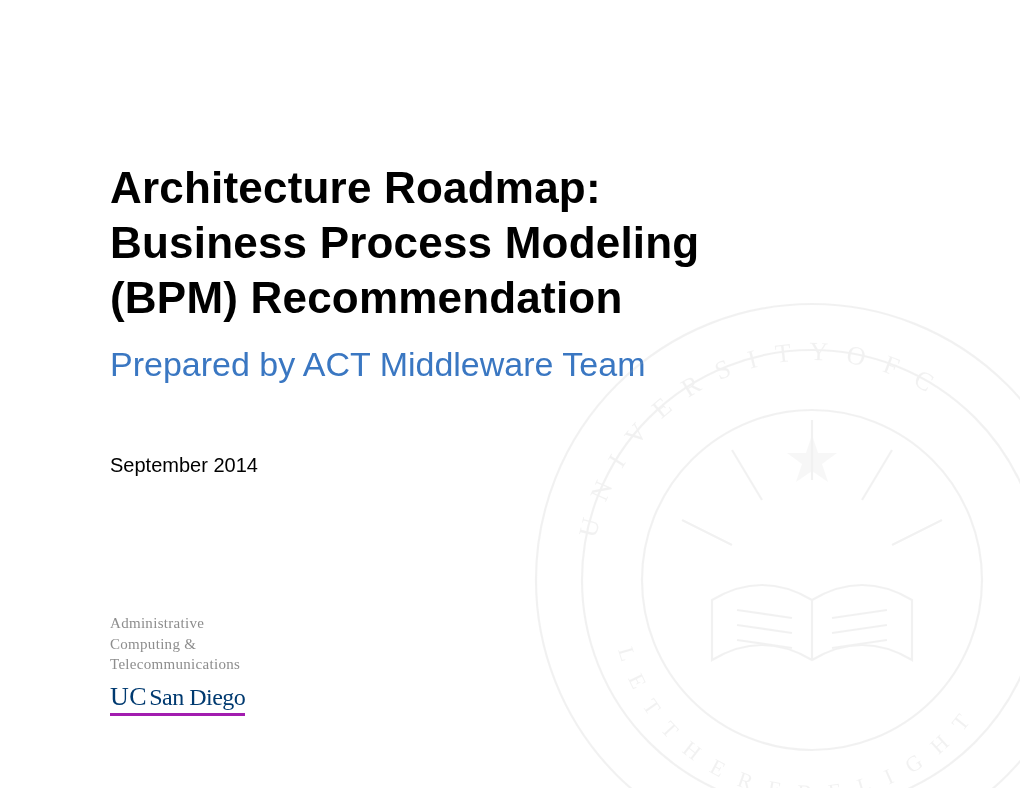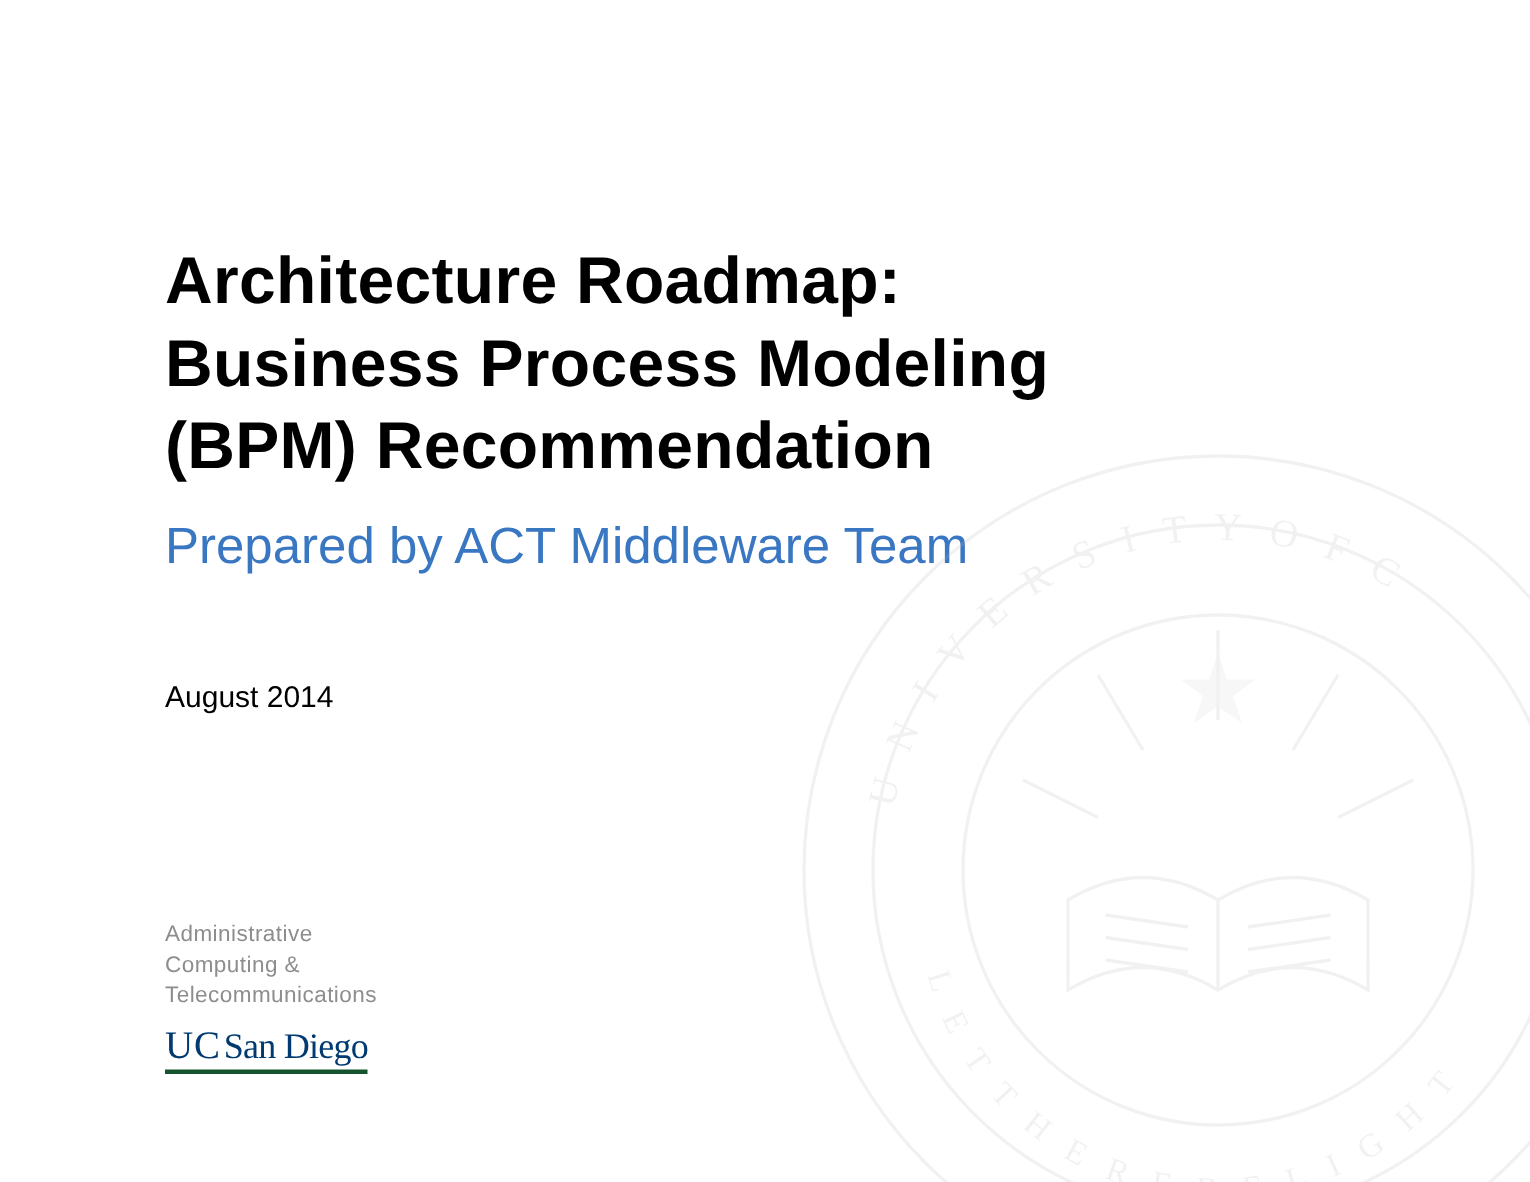--- a/index.html
+++ b/index.html
@@ -46,21 +46,21 @@
     font-size: 20px;
     color: #000000;
     font-weight: 400;
   }
   .footer-block {
     position: absolute;
     left: 110px;
     bottom: 72px;
   }
   .org-name {
-    font-family: Liberation Sans, sans-serif;
+    font-family: Liberation Serif, serif;
     font-size: 15px;
     line-height: 1.35;
     color: #8d8d8d;
     letter-spacing: 0.3px;
     margin-bottom: 8px;
   }
   .uc-logo {
     display: flex;
     align-items: baseline;
     gap: 2px;
@@ -73,21 +73,21 @@
     font-weight: 400;
     letter-spacing: 0.5px;
   }
   .uc-logo .sd {
     font-family: Liberation Serif, serif;
     font-size: 24px;
     letter-spacing: -0.5px;
   }
   .uc-logo-wrap {
     display: inline-block;
-    border-bottom: 3px solid #14532d;
+    border-bottom: 3px solid #a21caf;
     padding-bottom: 1px;
   }
 </style>
 </head>
 <body>
 
 <div class="slide">
 
   <div class="seal">
     <svg viewBox="0 0 560 560">
@@ -119,21 +119,21 @@
           <path id="arcBot" d="M 80 300 A 200 200 0 0 0 480 300"></path>
         </defs>
         <text><textPath href="#arcTop" startOffset="6%">U N I V E R S I T Y   O F   C</textPath></text>
         <text font-size="22"><textPath href="#arcBot" startOffset="8%">L E T   T H E R E   B E   L I G H T</textPath></text>
       </g>
     </svg>
   </div>
 
   <h1 class="title">Architecture Roadmap: Business Process Modeling (BPM) Recommendation</h1>
   <div class="subtitle">Prepared by ACT Middleware Team</div>
-  <div class="date">August 2014</div>
+  <div class="date">September 2014</div>
 
   <div class="footer-block">
     <div class="org-name">
       <span>Administrative</span><br>
       <span>Computing &amp;</span><br>
       <span>Telecommunications</span>
     </div>
     <span class="uc-logo-wrap">
       <span class="uc-logo">
         <span class="uc">UC</span>

